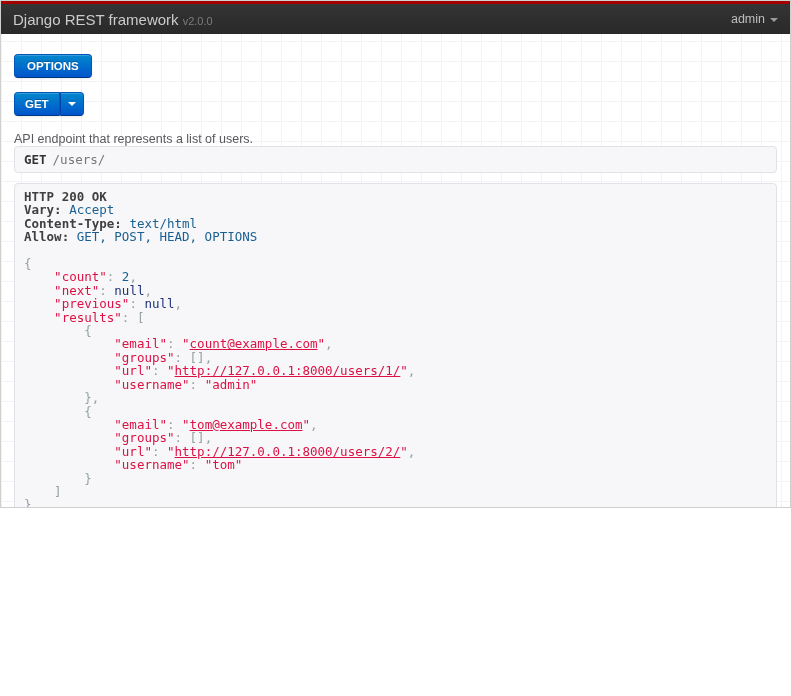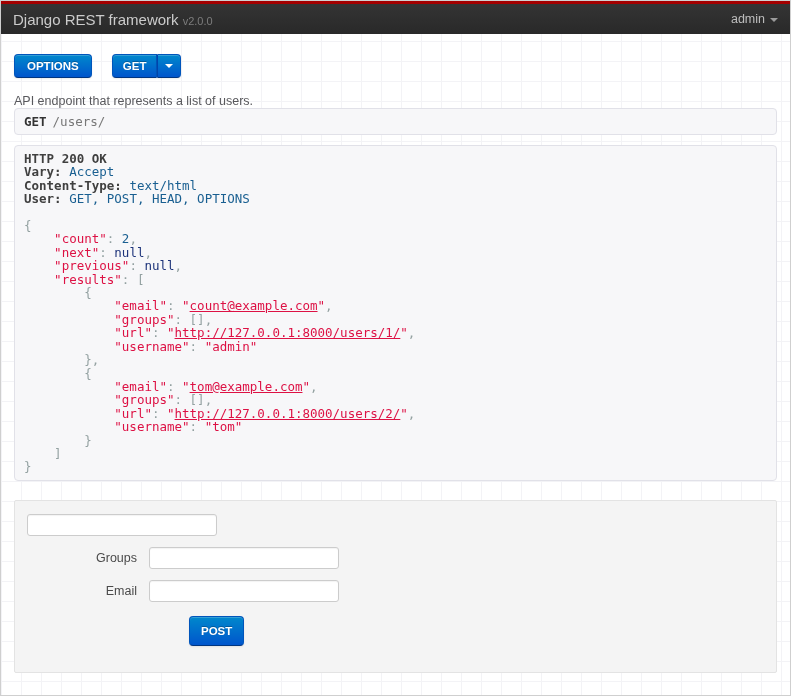--- a/index.html
+++ b/index.html
@@ -3,21 +3,21 @@
 <meta charset="utf-8">
 <style>
   * { box-sizing: border-box; }
   html,body { margin:0; padding:0; }
   body {
     font-family: "Liberation Sans", sans-serif;
     background:#fff;
     width:791px; height:696px;
   }
   .page {
-    width:791px; height:696px;
+    width:791px; height:508px;
     border:1px solid #cfcfcf;
     background-color:#fff;
     background-image:
       linear-gradient(#f3f3f6 1px, transparent 1px),
       linear-gradient(90deg, #f3f3f6 1px, transparent 1px);
     background-size:20px 20px;
     overflow:hidden;
   }
   
   .topbar-accent { height:3px; background:#a30000; }
@@ -34,21 +34,21 @@
     display:inline-block; width:0; height:0; margin-left:5px; margin-top:2px;
     border-left:4px solid transparent; border-right:4px solid transparent;
     border-top:4px solid #9a9a9a;
   }
   
   .container { padding:0 13px; }
   .header-row { display:flex; justify-content:space-between; align-items:flex-start; margin-top:17px; }
   h1.page-title { margin:0; font-size:27px; line-height:30px; color:#3c3c3c; font-weight:bold; }
   .description { margin:16px 0 0 0; font-size:12.5px; color:#58585c; }
   
-  .btn-toolbar { display:flex; gap:20px; margin-top:3px; }
+  .btn-toolbar { display:flex; gap:14px; margin-top:3px;flex-direction:column; }
   .btn {
     display:inline-flex; align-items:center; justify-content:center;
     font-family:"Liberation Sans", sans-serif;
     font-size:11.5px; font-weight:bold; color:#fff;
     text-shadow:0 -1px 0 rgba(0,0,0,0.25);
     background:linear-gradient(#0088cc, #0055cc);
     border:1px solid #0055bb; border-bottom-color:#003580;
     border-radius:4px;
     padding:5px 12px;
     cursor:pointer;
@@ -150,21 +150,21 @@
 
     <p class="description">API endpoint that represents a list of users.</p>
 
     <div class="request-bar">
       <span class="method">GET</span><span>/users/</span>
     </div>
 
     <pre class="response" id="response-pre"><span class="hdr-bold">HTTP 200 OK</span>
 <span class="hdr-bold">Vary:</span> <span class="tok-lit">Accept</span>
 <span class="hdr-bold">Content-Type:</span> <span class="tok-lit">text/html</span>
-<span class="hdr-bold">User:</span> <span class="tok-lit">GET, POST, HEAD, OPTIONS</span>
+<span class="hdr-bold">Allow:</span> <span class="tok-lit">GET, POST, HEAD, OPTIONS</span>
 
 <span class="tok-pun">{</span>
 <span class="tok-pln">    </span><span class="tok-str">"count"</span><span class="tok-pun">: </span><span class="tok-lit">2</span><span class="tok-pun">,</span>
 <span class="tok-pln">    </span><span class="tok-str">"next"</span><span class="tok-pun">: </span><span class="tok-kwd">null</span><span class="tok-pun">,</span>
 <span class="tok-pln">    </span><span class="tok-str">"previous"</span><span class="tok-pun">: </span><span class="tok-kwd">null</span><span class="tok-pun">,</span>
 <span class="tok-pln">    </span><span class="tok-str">"results"</span><span class="tok-pun">: [</span>
 <span class="tok-pln">        </span><span class="tok-pun">{</span>
 <span class="tok-pln">            </span><span class="tok-str">"email"</span><span class="tok-pun">: </span><span class="tok-str">"</span><a class="tok-url">count@example.com</a><span class="tok-str">"</span><span class="tok-pun">,</span>
 <span class="tok-pln">            </span><span class="tok-str">"groups"</span><span class="tok-pun">: [],</span>
 <span class="tok-pln">            </span><span class="tok-str">"url"</span><span class="tok-pun">: </span><span class="tok-str">"</span><a class="tok-url">http://127.0.0.1:8000/users/1/</a><span class="tok-str">"</span><span class="tok-pun">,</span>

